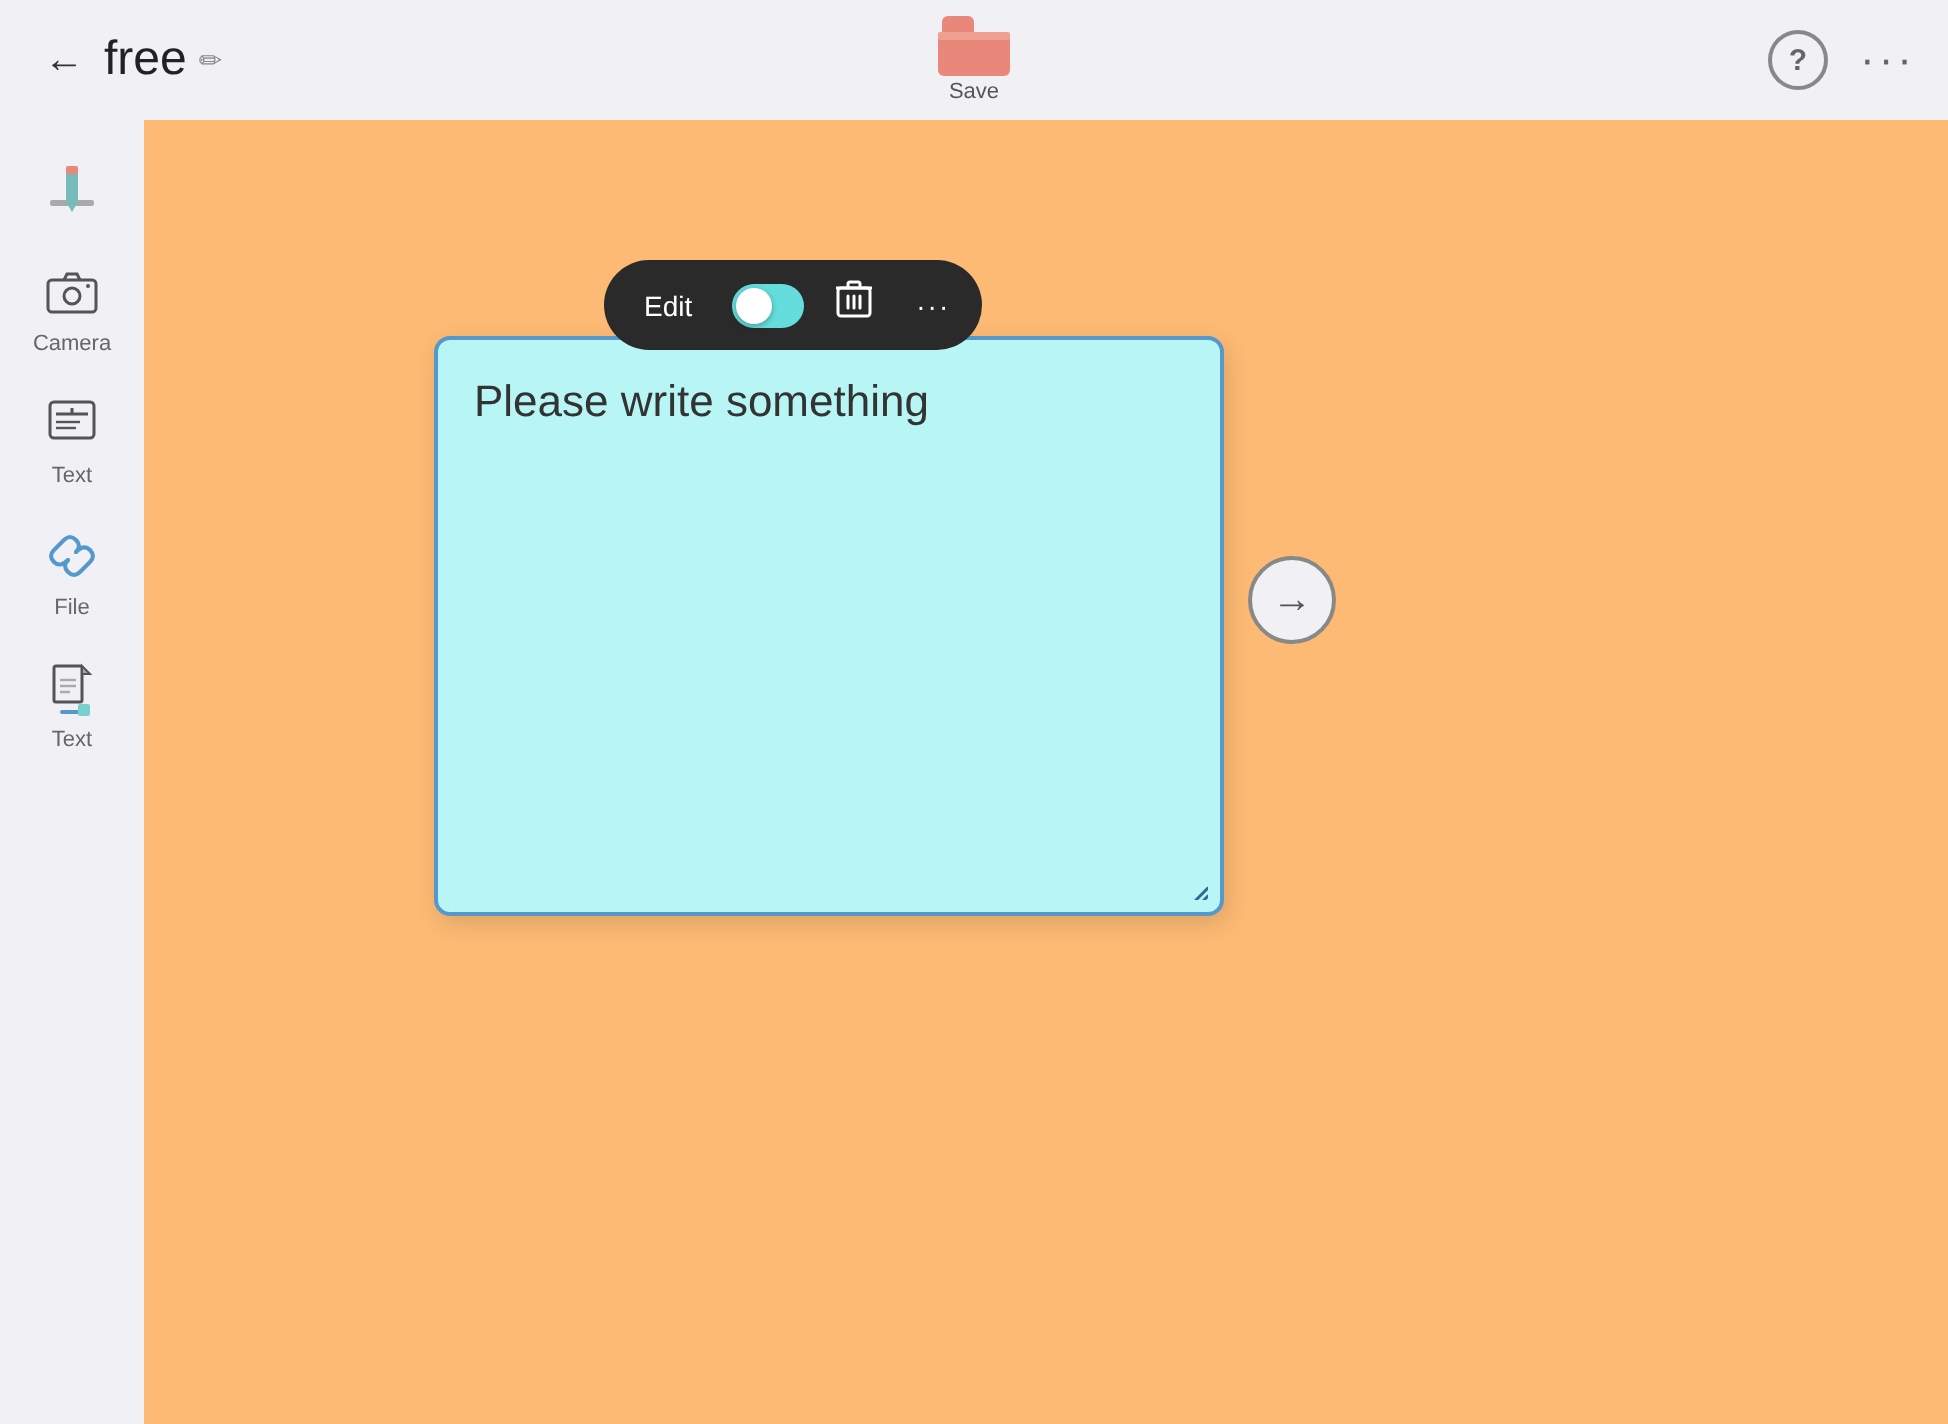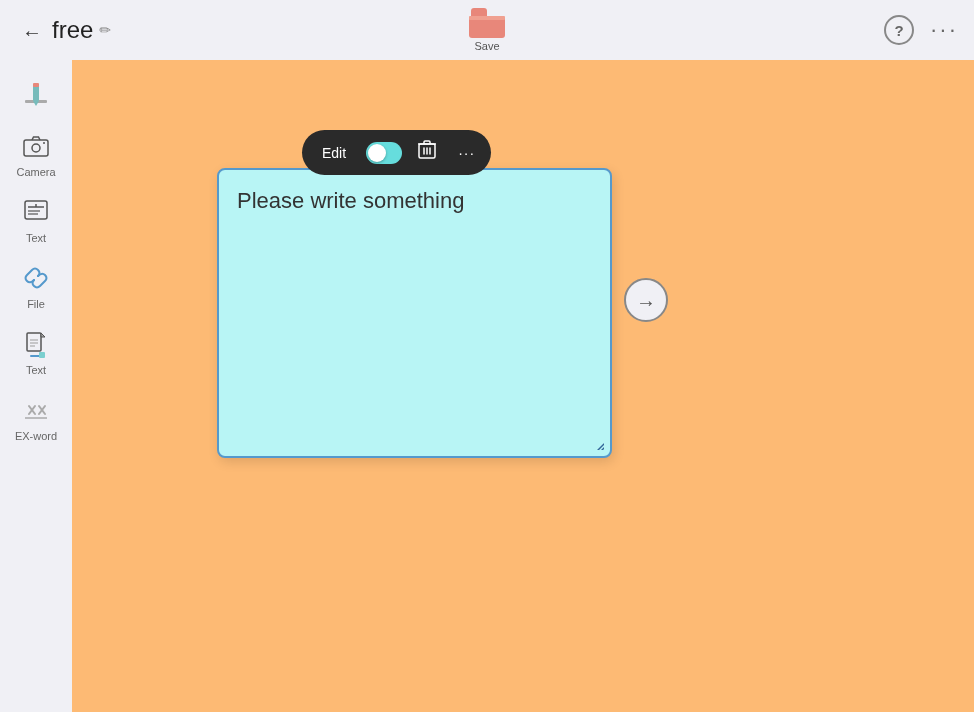--- a/index.html
+++ b/index.html
@@ -354,32 +354,20 @@
         <rect x="8" y="25" width="12" height="2" rx="1" fill="#5599cc"></rect>
         <rect x="17" y="22" width="6" height="6" rx="1" fill="#7bcfcf"></rect>
         <line x1="8" y1="10" x2="16" y2="10" stroke="#aaa" stroke-width="1.2"></line>
         <line x1="8" y1="13" x2="16" y2="13" stroke="#aaa" stroke-width="1.2"></line>
         <line x1="8" y1="16" x2="13" y2="16" stroke="#aaa" stroke-width="1.2"></line>
       </svg>
     </div>
     <span class="sidebar-label">Text</span>
   </div>
 
-  <div class="sidebar-item">
-    <div class="sidebar-icon">
-      <svg class="icon-svg" viewBox="0 0 28 28" fill="none" xmlns="http://www.w3.org/2000/svg">
-        <line x1="7" y1="10" x2="13" y2="18" stroke="#aaa" stroke-width="2" stroke-linecap="round"></line>
-        <line x1="13" y1="10" x2="7" y2="18" stroke="#aaa" stroke-width="2" stroke-linecap="round"></line>
-        <line x1="17" y1="10" x2="23" y2="18" stroke="#aaa" stroke-width="2" stroke-linecap="round"></line>
-        <line x1="23" y1="10" x2="17" y2="18" stroke="#aaa" stroke-width="2" stroke-linecap="round"></line>
-        <line x1="3" y1="22" x2="25" y2="22" stroke="#aaa" stroke-width="1.5"></line>
-      </svg>
-    </div>
-    <span class="sidebar-label">EX-word</span>
-  </div>
 
 </div>
 
 <div id="canvas-area">
 
   <div id="floating-toolbar">
     <button id="edit-btn">Edit</button>
     <div id="toggle-btn">
       <div id="toggle-circle"></div>
     </div>

